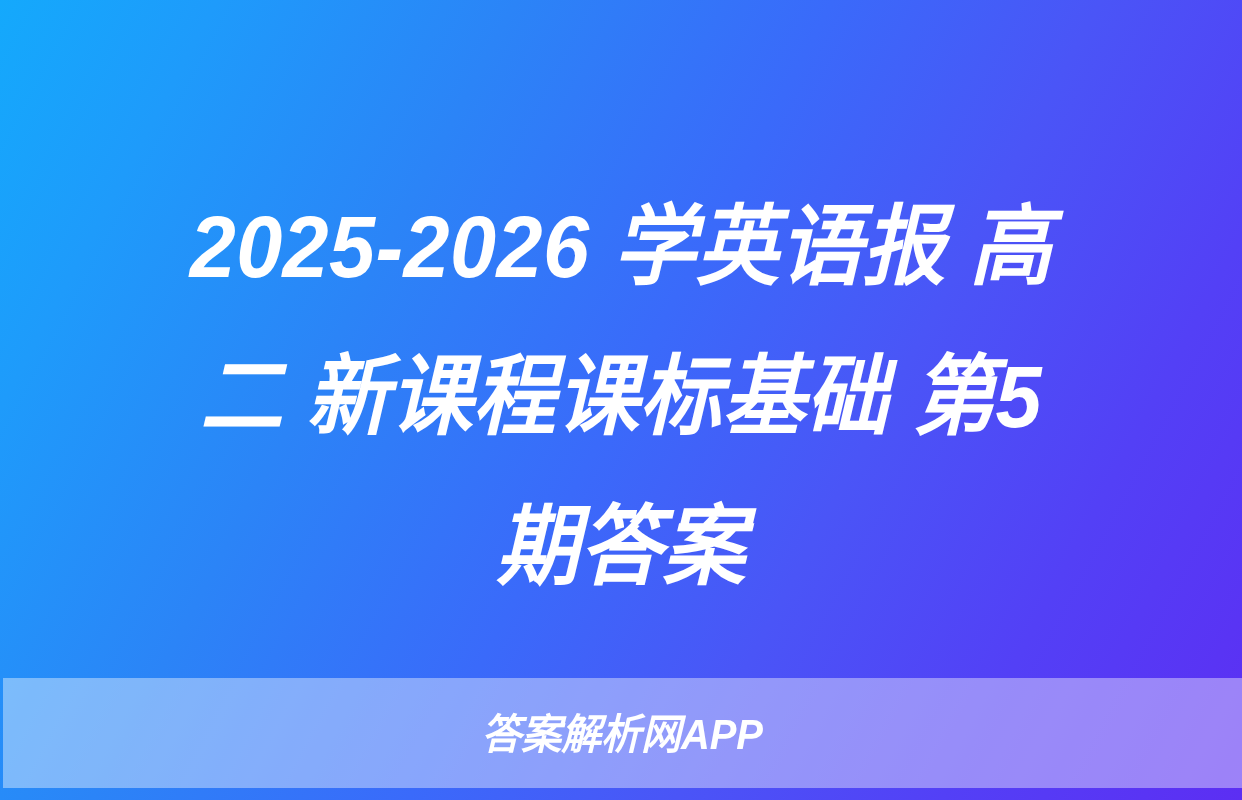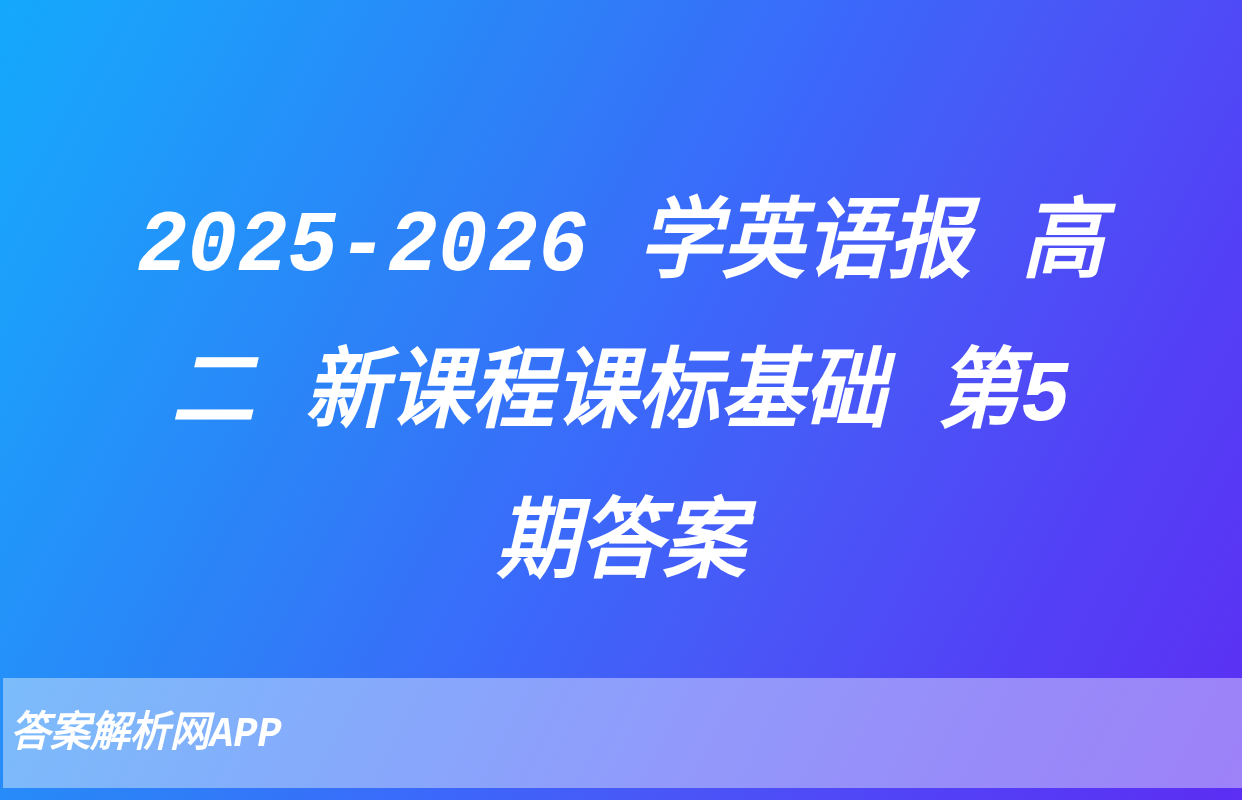--- a/index.html
+++ b/index.html
@@ -18,21 +18,21 @@
     background: linear-gradient(
       118deg,
       #14a9fc 0%,
       #1e9bfb 13%,
       #2b84f7 31%,
       #3a6afa 50%,
       #4a55f7 66%,
       #5340f6 82%,
       #5c2ef3 100%
     );
-    font-family: Liberation Mono, monospace;
+    font-family: Liberation Sans, sans-serif;
     -webkit-font-smoothing: antialiased;
   }
 
   
   #title-block {
     position: absolute;
     left: 0;
     right: 0;
     top: 172px;
     padding: 0 62px;
@@ -57,20 +57,21 @@
   
   #footer-band {
     position: absolute;
     left: 3px;
     right: 0;
     top: 678px;
     height: 110px;
     background: rgba(255, 255, 255, 0.40);
     display: flex;
     align-items: center;
+    justify-content: center;
   }
 
   #footer-text {
     color: #ffffff;
     font-size: 42px;
     line-height: 1;
     font-weight: 700;
     font-style: italic;
     letter-spacing: 0px;
     white-space: nowrap;

